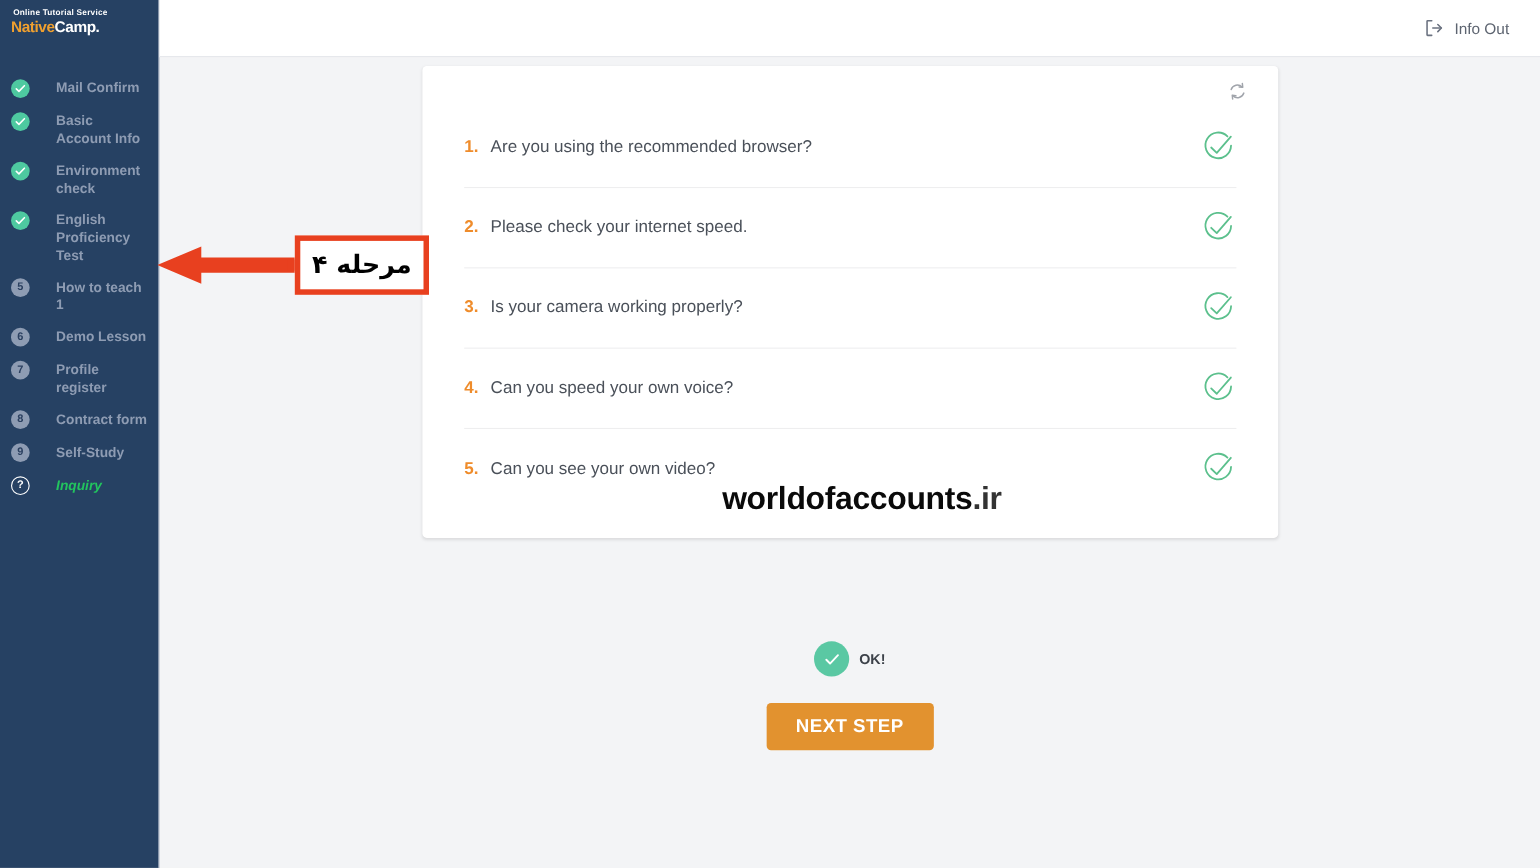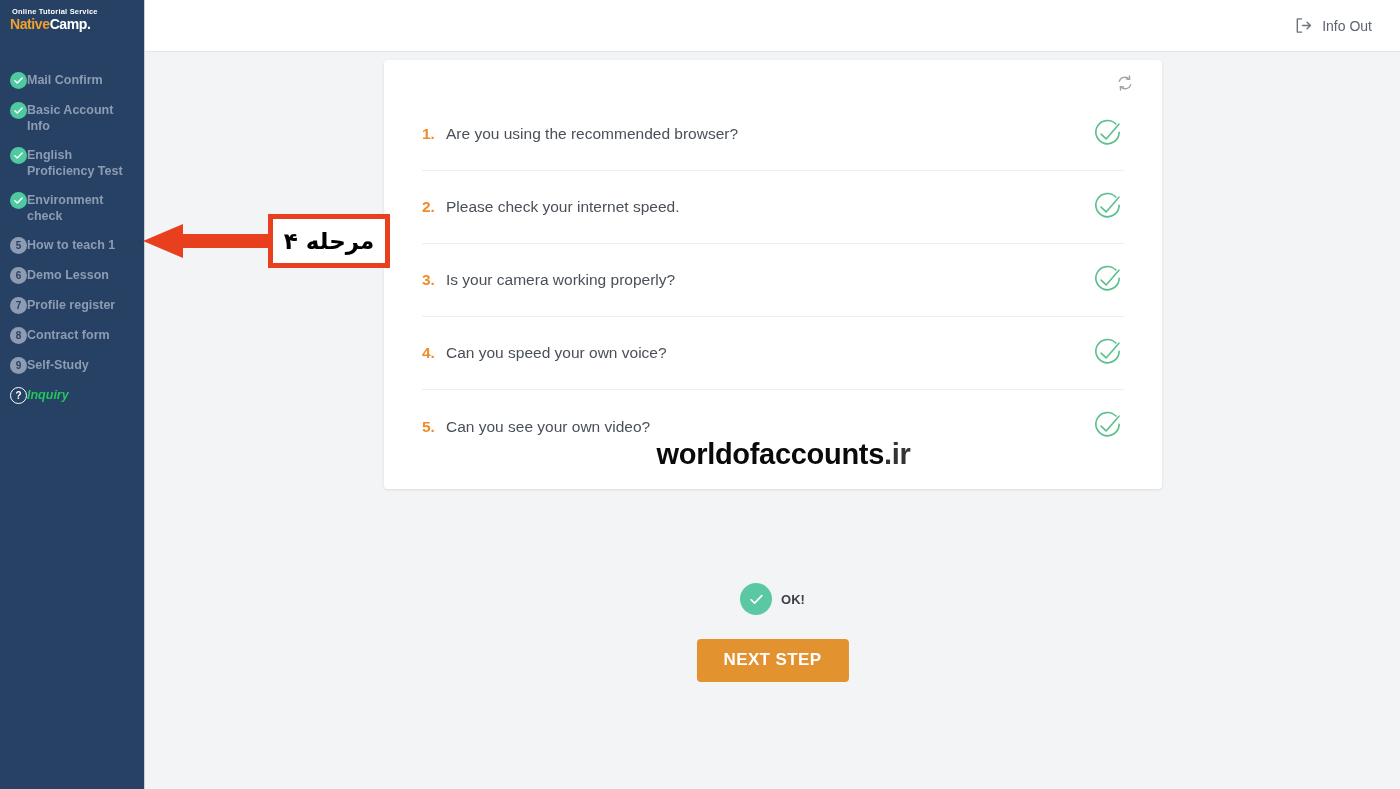--- a/index.html
+++ b/index.html
@@ -39,21 +39,21 @@
     letter-spacing: -.4px;
     line-height: 1;
   }
   .logo-main .o { color: #f0a02f; }
   .logo-main .w { color: #ffffff; }
 
   .nav { padding-top: 13px; }
   .nav-item {
     display: flex;
     align-items: flex-start;
-    gap: 0;
+    gap: 24px;
     padding: 6px 8px 6px 10px;
     min-height: 26px;
     cursor: pointer;
   }
   .nav-label {
     color: #8e9cb3;
     font-size: 12.5px;
     font-weight: bold;
     line-height: 16px;
     padding-top: 1px;
@@ -249,36 +249,36 @@
 
       <div class="nav-item">
         <span class="badge done">
           <svg viewBox="0 0 12 12">
               <path d="M2 6.3 L4.6 8.8 L10 3.2" fill="none" stroke="#ffffff" stroke-width="1.6" stroke-linecap="round" stroke-linejoin="round"></path>
             </svg>
         </span>
         <span class="nav-label">Basic Account Info</span>
       </div>
 
-      <div class="nav-item">
-        <span class="badge done">
-          <svg viewBox="0 0 12 12">
-              <path d="M2 6.3 L4.6 8.8 L10 3.2" fill="none" stroke="#ffffff" stroke-width="1.6" stroke-linecap="round" stroke-linejoin="round"></path>
-            </svg>
-        </span>
-        <span class="nav-label">English Proficiency Test</span>
-      </div>
-
       <div class="nav-item current">
         <span class="badge done">
           <svg viewBox="0 0 12 12">
               <path d="M2 6.3 L4.6 8.8 L10 3.2" fill="none" stroke="#ffffff" stroke-width="1.6" stroke-linecap="round" stroke-linejoin="round"></path>
             </svg>
         </span>
         <span class="nav-label">Environment check</span>
+      </div>
+
+      <div class="nav-item">
+        <span class="badge done">
+          <svg viewBox="0 0 12 12">
+              <path d="M2 6.3 L4.6 8.8 L10 3.2" fill="none" stroke="#ffffff" stroke-width="1.6" stroke-linecap="round" stroke-linejoin="round"></path>
+            </svg>
+        </span>
+        <span class="nav-label">English Proficiency Test</span>
       </div>
 
       <div class="nav-item">
         <span class="badge todo">5</span>
         <span class="nav-label">How to teach 1</span>
       </div>
 
       <div class="nav-item">
         <span class="badge todo">6</span>
         <span class="nav-label">Demo Lesson</span>

